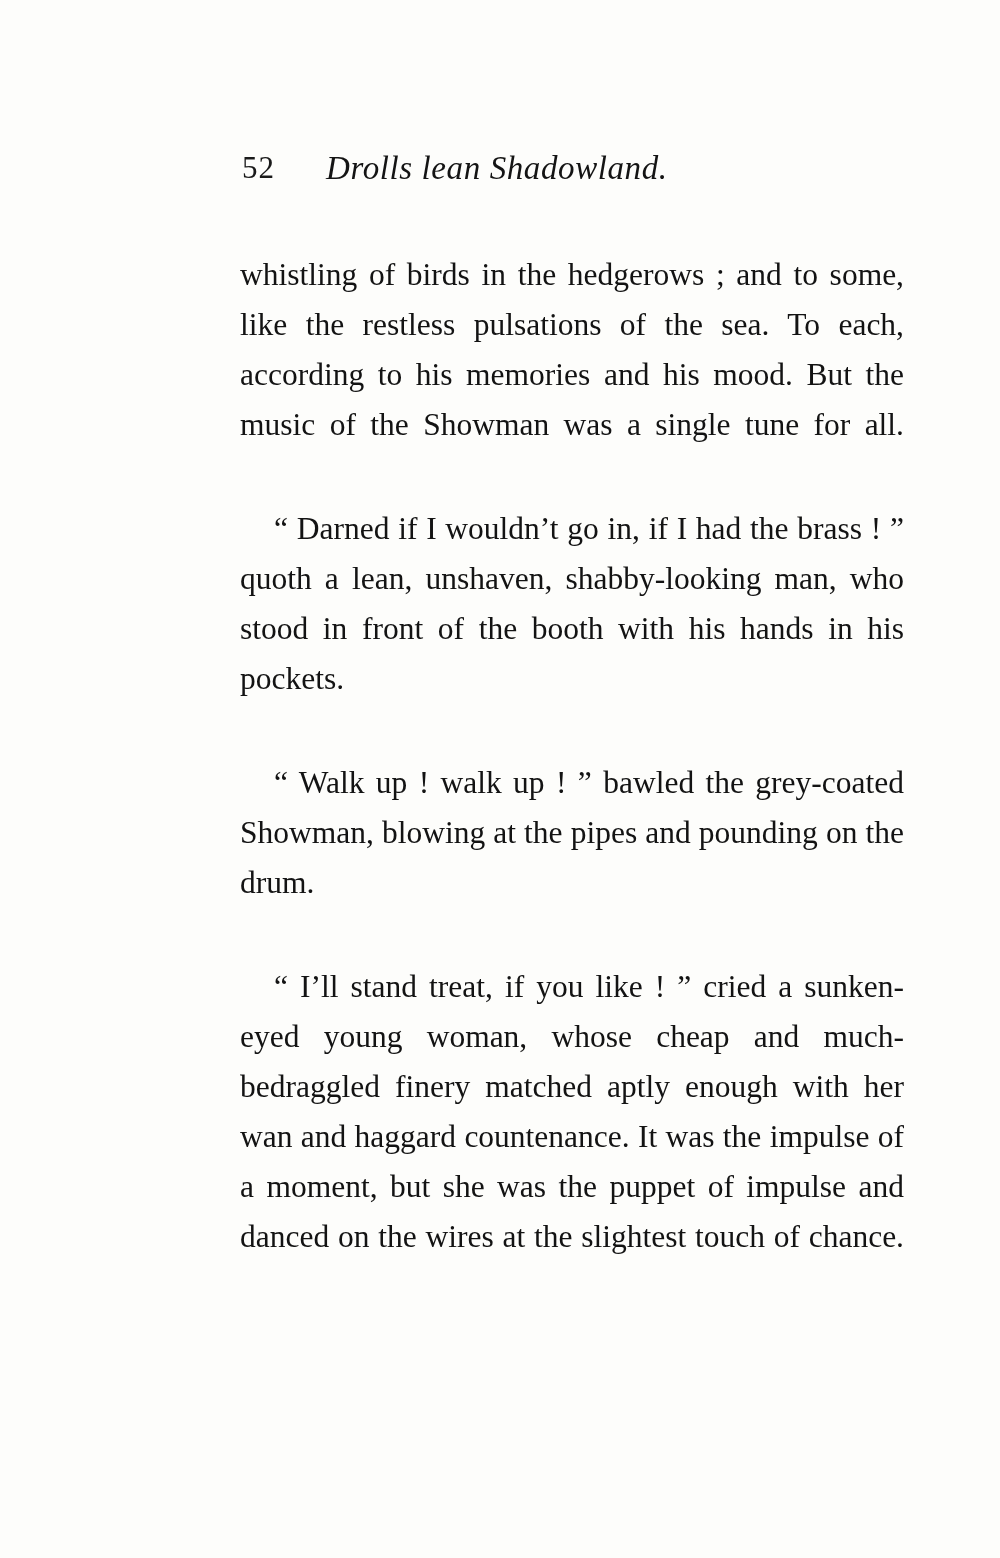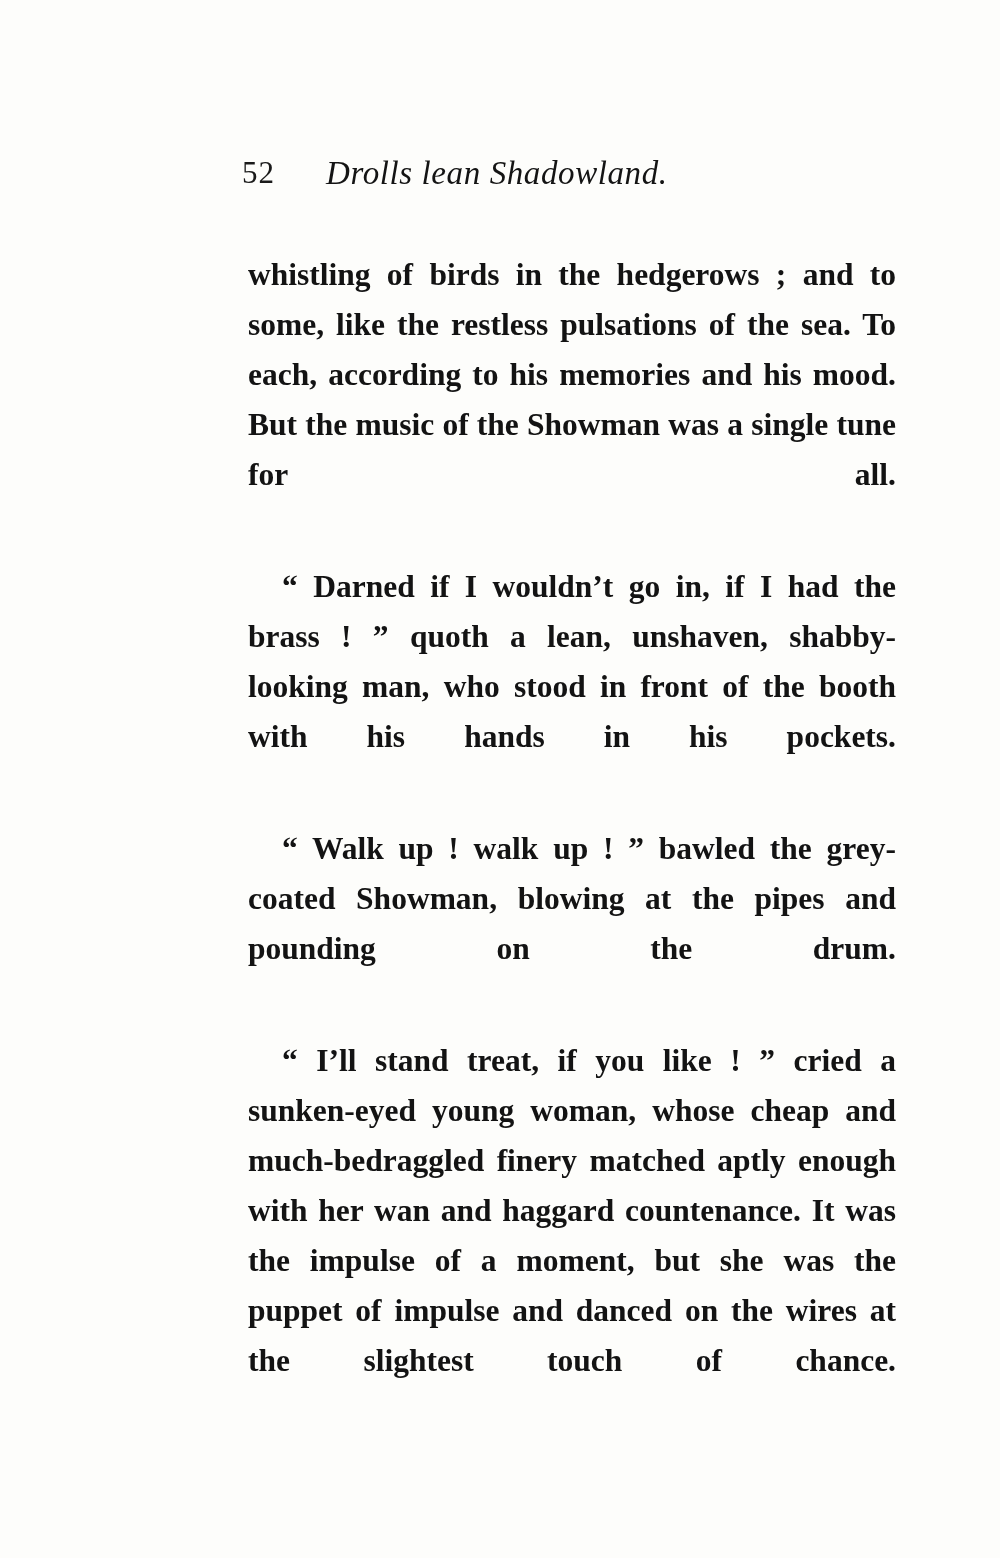--- a/index.html
+++ b/index.html
@@ -21,21 +21,21 @@
     background: #fdfdfb;
   }
   .page-inner {
     position: absolute;
     left: 236px;
     top: 150px;
     width: 672px;
   }
   .running-head {
     display: flex;
-    align-items: center;
+    align-items: flex-start;
     margin-bottom: 54px;
     height: 46px;
   }
   .folio {
     font-family: "Liberation Serif", serif;
     font-size: 31px;
     letter-spacing: 1px;
     color: #1a1a1a;
     width: 90px;
     padding-left: 6px;
@@ -43,28 +43,27 @@
   }
   .head-title {
     font-family: "Liberation Serif", serif;
     font-style: italic;
     font-size: 33px;
     letter-spacing: 0.6px;
     color: #141414;
     white-space: nowrap;
   }
   .body-text p {
-    margin: 12px;
+    margin: 4px;
     font-size: 31.5px;
     line-height: 50px;
     text-align: justify;
     text-justify: inter-word;
     color: #131313;
     hyphens: none;
-    font-weight: bold;
   }
   .body-text p.cont {
     text-indent: 0;
   }
   .body-text p.indent {
     text-indent: 34px;
   }
   .body-text p + p {
     margin-top: 0;
   }

